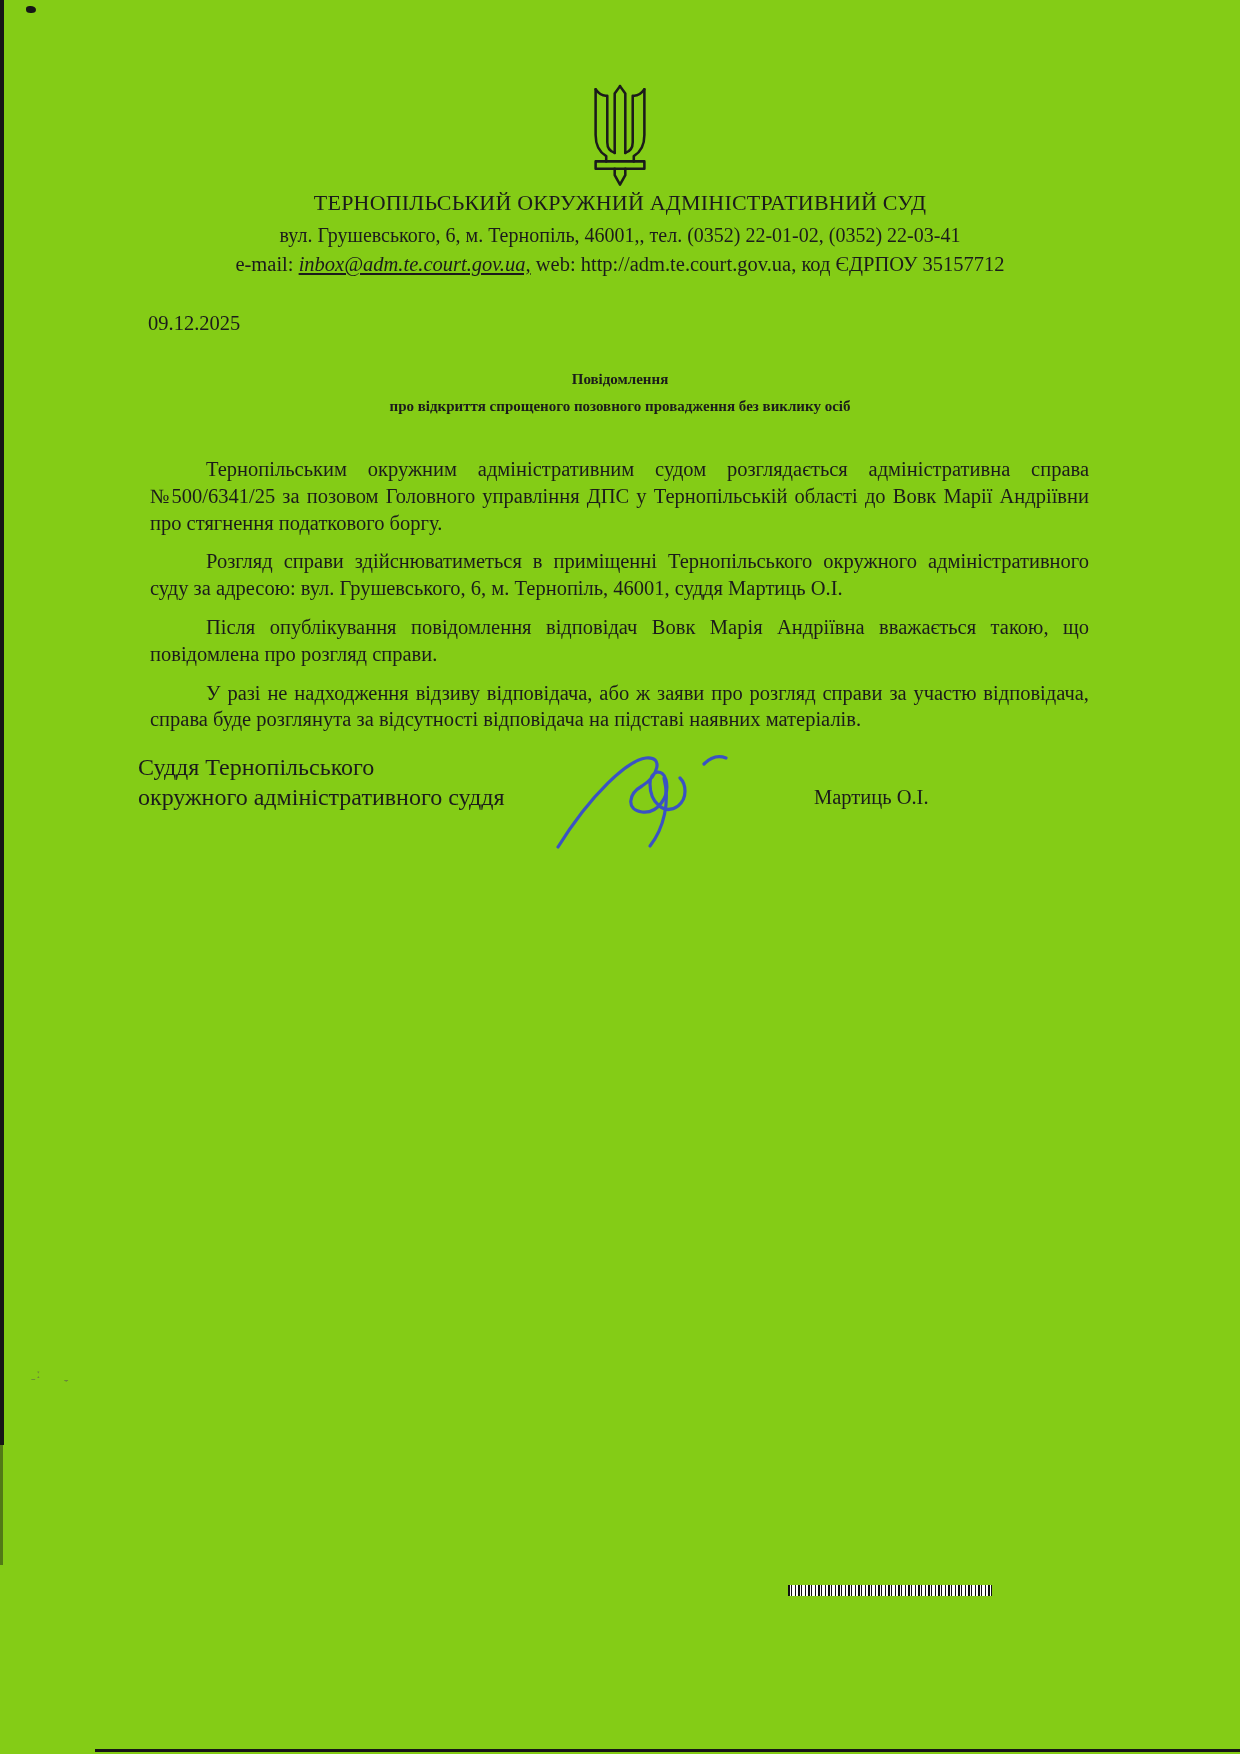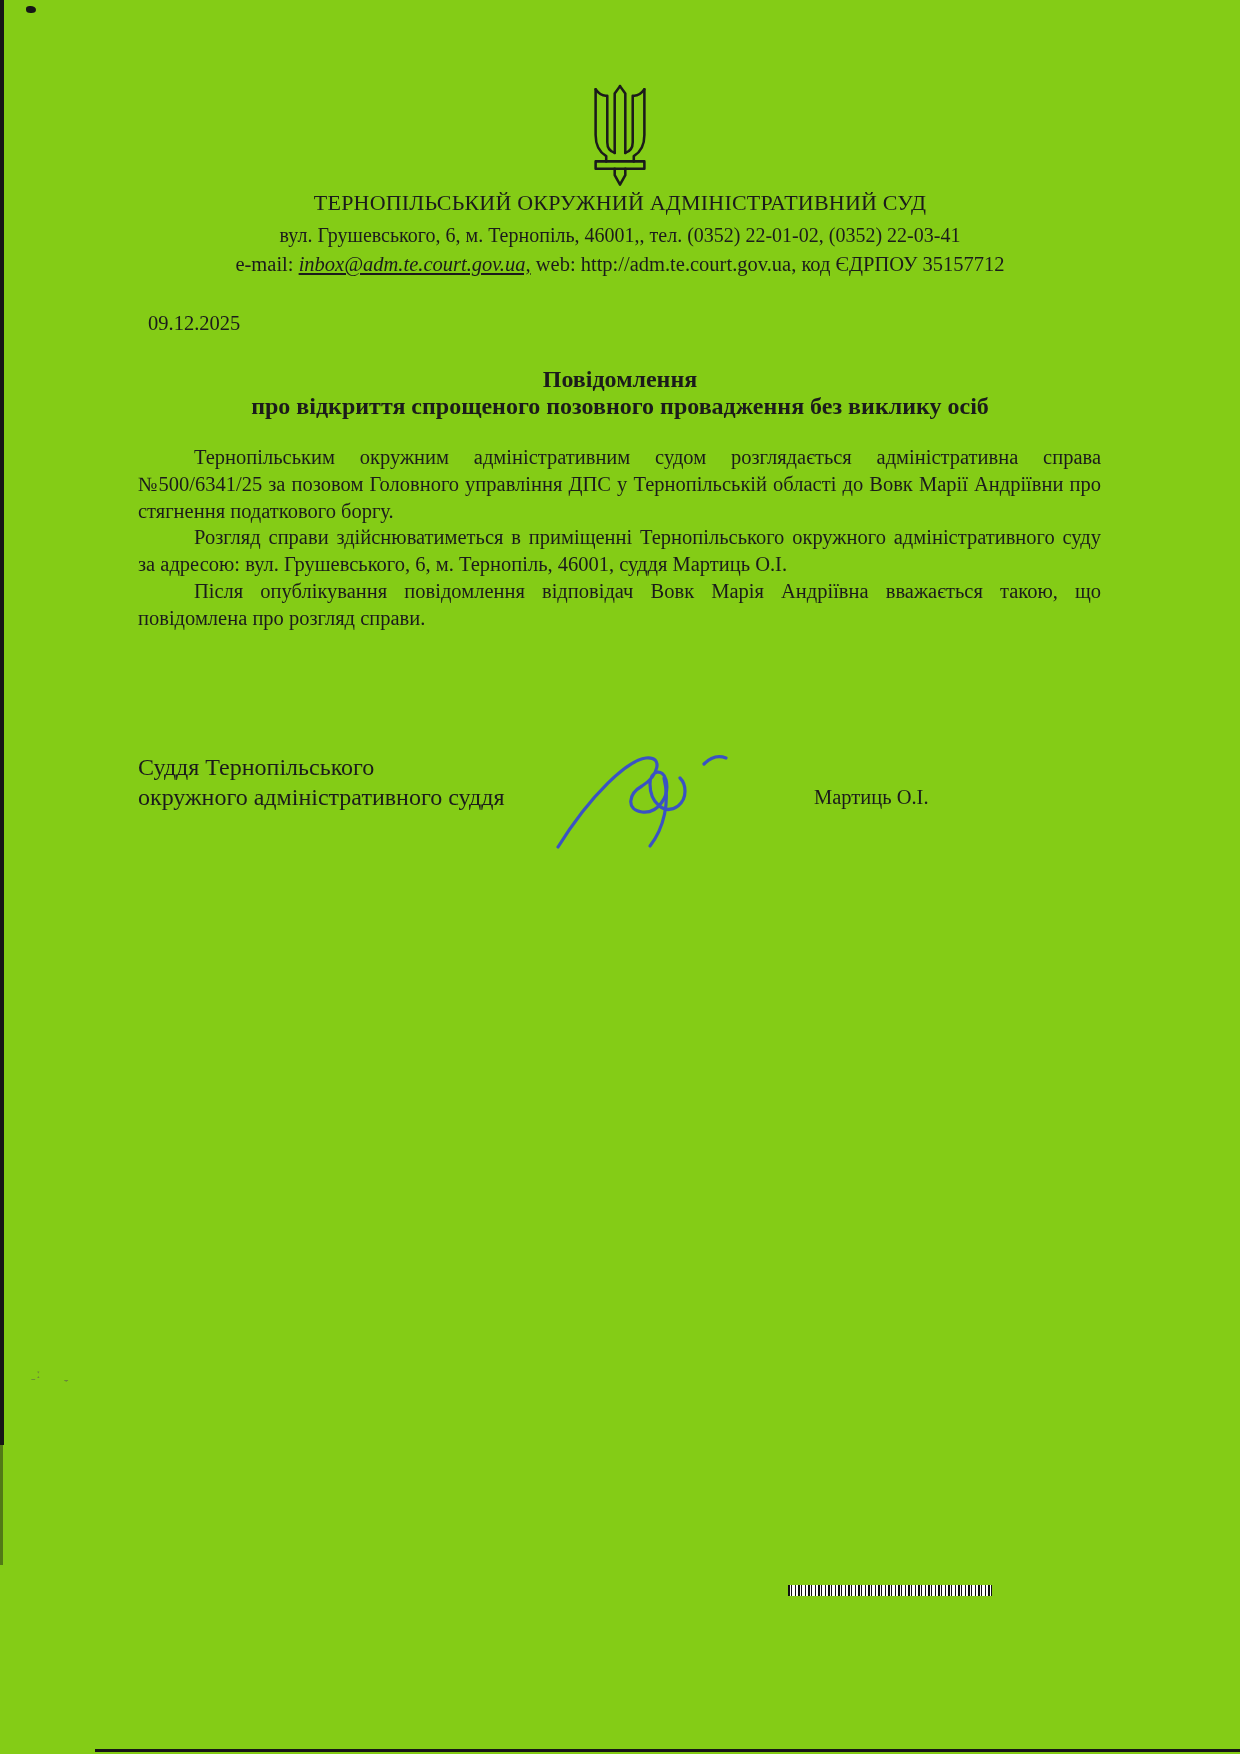--- a/index.html
+++ b/index.html
@@ -29,31 +29,31 @@
   .date {
     position: absolute;
     top: 312px; left: 148px;
     font-size: 20.5px;
   }
   .title {
     position: absolute;
     top: 366px; left: 110px; right: 110px;
     text-align: center;
     font-weight: bold;
-    font-size: 24px;
+    font-size: 15px;
     line-height: 27px;
   }
   .body-text {
     position: absolute;
     top: 444px; left: 138px; width: 963px;
     font-size: 20.5px;
     line-height: 26.8px;
     text-align: justify;
   }
-  .body-text p { margin: 0; text-indent: 56px; }
+  .body-text p { margin: 12px; text-indent: 56px; }
   .sig-block {
     position: absolute;
     top: 752px; left: 138px; width: 963px; height: 130px;
   }
   .sig-role { font-size: 24px; line-height: 30px; }
   .sig-scribble { position: absolute; left: 408px; top: -20px; }
   .sig-name {
     position: absolute; left: 668px; top: 34px;
     font-size: 20.5px;
     margin-left: 8px;
@@ -104,20 +104,21 @@
 
   <div class="title">
     <div>Повідомлення</div>
     <div>про відкриття спрощеного позовного провадження без виклику осіб</div>
   </div>
 
   <div class="body-text">
     <p>Тернопільським окружним адміністративним судом розглядається адміністративна справа №500/6341/25 за позовом Головного управління ДПС у Тернопільській області до Вовк Марії Андріївни про стягнення податкового боргу.</p>
     <p>Розгляд справи здійснюватиметься в приміщенні Тернопільського окружного адміністративного суду за адресою: вул. Грушевського, 6, м. Тернопіль, 46001, суддя Мартиць О.І.</p>
     <p>Після опублікування повідомлення відповідач Вовк Марія Андріївна вважається такою, що повідомлена про розгляд справи.</p>
+    <p>У разі не надходження відзиву відповідача, або ж заяви про розгляд справи за участю відповідача, справа буде розглянута за відсутності відповідача на підставі наявних матеріалів.</p>
   </div>
 
   <div class="sig-block">
     <div class="sig-role">
       <div>Суддя Тернопільського</div>
       <div>окружного адміністративного суддя</div>
     </div>
     <div class="sig-scribble">
       <svg width="200" height="135" viewBox="0 0 200 135" fill="none" stroke="#3a52c4" stroke-width="3.2" stroke-linecap="round">
         <path d="M12 115 C45 62 82 28 100 26 C118 24 112 44 96 54 C82 62 80 78 96 80 C112 82 124 64 120 48 C117 36 104 38 104 52 C104 70 118 84 132 74 C142 66 140 52 134 46"></path>

